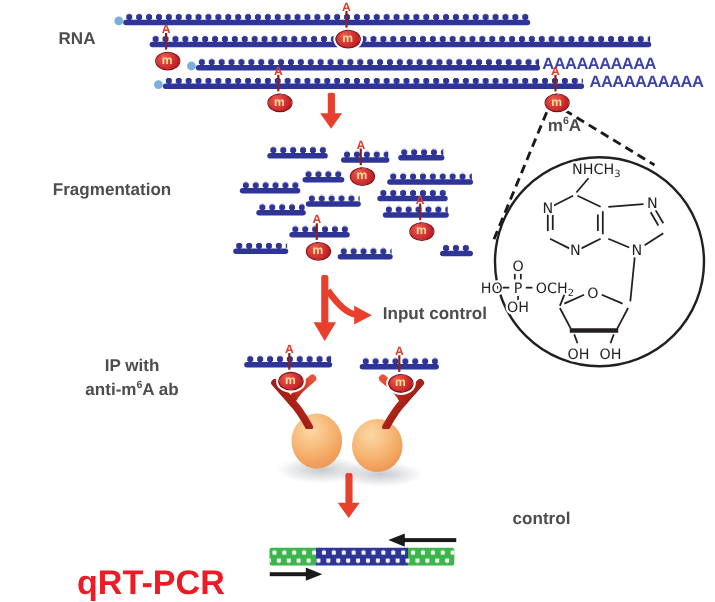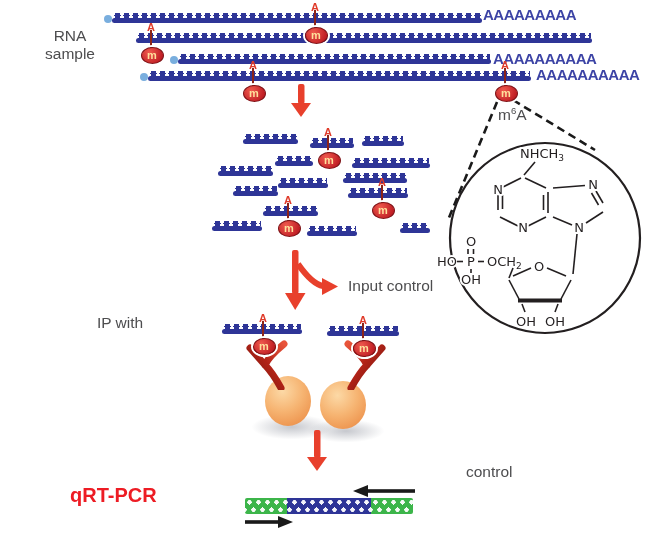--- a/index.html
+++ b/index.html
@@ -4,21 +4,21 @@
 <style>
   :root{
     --blue:#2e3597; --polya:#3c43a5; --mred:#d2232a; --mdark:#7e1216;
     --ared:#e03c2b; --arrow:#e8402c; --gray:#4d4d4f; --qrt:#ed1c24;
     --green:#3cb54a; --ink:#231f20;
   }
   html,body{margin:0;padding:0;background:#fff;}
   #canvas{position:relative;width:650px;height:547px;background:#fff;overflow:hidden;
           font-family:"Liberation Sans",sans-serif;color:var(--gray);}
   .pos{position:absolute;}
-  .lbl{position:absolute;font-size:15.5px;color:var(--gray);line-height:18px;}
+  .lbl{position:absolute;font-size:15.5px;color:var(--gray);line-height:18px;font-weight:bold;}
   .center{text-align:center;}
   sup{font-size:0.62em;}
   
   .strand{position:absolute;height:11px;}
   .strand::before{content:"";position:absolute;left:1px;right:1px;top:0;height:7px;
     background:radial-gradient(circle 3.2px at 4.5px 3.6px, var(--blue) 95%, rgba(0,0,0,0) 96%) 0 0/9px 7px repeat-x;}
   .strand::after{content:"";position:absolute;left:0;right:0;top:5.5px;height:5px;border-radius:2.5px;background:var(--blue);}
   .cap{position:absolute;left:-8px;top:3px;width:8px;height:8px;border-radius:50%;background:#79aede;z-index:2;}
   
   .m6a{position:absolute;width:24px;height:42px;text-align:center;z-index:3;}
@@ -34,58 +34,58 @@
     background:radial-gradient(circle at 38% 30%, #fcd9a6 0%, #f6b472 45%, #ef9a55 75%, #e2854a 100%);}
   .shadow{position:absolute;border-radius:50%;
     background:radial-gradient(ellipse at center, rgba(105,110,125,.38) 0%, rgba(105,110,125,0) 68%);}
   
   .dsdna{position:absolute;left:245px;top:498px;width:168px;height:16px;border-radius:2px;
     background:linear-gradient(90deg, var(--green) 0 42px, var(--blue) 42px 126px, var(--green) 126px 100%);}
   .dsdna::after{content:"";position:absolute;inset:0;
     background:
       radial-gradient(circle 2.3px at 4.5px 4.4px, rgba(255,255,255,.95) 92%, rgba(0,0,0,0)) 0 0/9px 16px repeat-x,
       radial-gradient(circle 2.3px at 4.5px 11.6px, rgba(255,255,255,.95) 92%, rgba(0,0,0,0)) 4px 0/9px 16px repeat-x;}
-  .qrt{position:absolute;left:70px;top:484px;font-weight:bold;font-size:20px;color:var(--qrt);letter-spacing:0;}
+  .qrt{position:absolute;left:70px;top:512px;font-weight:bold;font-size:31px;color:var(--qrt);letter-spacing:0;}
   svg text{font-family:"DejaVu Sans","Liberation Sans",sans-serif;font-size:13px;fill:var(--ink);
            paint-order:stroke;stroke:#fff;stroke-width:4px;stroke-linejoin:round;}
   svg .bond{stroke:var(--ink);stroke-width:1.6;fill:none;}
   svg .boldbond{stroke:var(--ink);stroke-width:4.2;fill:none;}
   svg .dash{stroke:#1a1a1a;stroke-width:2.6;stroke-dasharray:8 5;fill:none;}
   .red{fill:var(--arrow);}
   .blk{fill:#1a1a1a;}
 </style>
 </head>
 <body>
 
 <div id="canvas">
 
   <div class="lbl center" style="left:30px;top:27px;width:80px">
     <div>RNA</div>
-    <div>sample</div>
   </div>
-  <div class="lbl center" style="left:55px;top:314px;width:130px">
+  <div class="lbl" style="left:48px;top:164px">Fragmentation</div>
+  <div class="lbl center" style="left:55px;top:324px;width:130px">
     <div>IP with</div>
+    <div><span>anti-m</span><sup>6</sup><span>A ab</span></div>
   </div>
   <div class="lbl" style="left:348px;top:277px">Input control</div>
   <div class="lbl" style="left:466px;top:463px">control</div>
   <div class="lbl" style="left:498px;top:102px"><span>m</span><sup>6</sup><span>A</span></div>
   <div class="qrt">qRT-PCR</div>
 
   <div class="strand" style="left:112px;top:12px;width:370px">
       <i class="cap"></i>
     </div>
   <div class="strand" style="left:136px;top:32px;width:456px"></div>
   <div class="strand" style="left:178px;top:53px;width:313px">
       <i class="cap"></i>
     </div>
   <div class="strand" style="left:148px;top:70px;width:383px">
       <i class="cap"></i>
     </div>
 
-  <div class="polya" style="left:483px;top:6px">AAAAAAAAA</div>
   <div class="polya" style="left:493px;top:50px">AAAAAAAAAA</div>
   <div class="polya" style="left:536px;top:66px">AAAAAAAAAA</div>
 
   <div class="m6a" style="left:303px;top:3px">
       <span class="a">A</span>
       <i class="stem"></i>
       <b class="mdot">m</b>
     </div>
   <div class="m6a" style="left:139px;top:23px">
       <span class="a">A</span>

